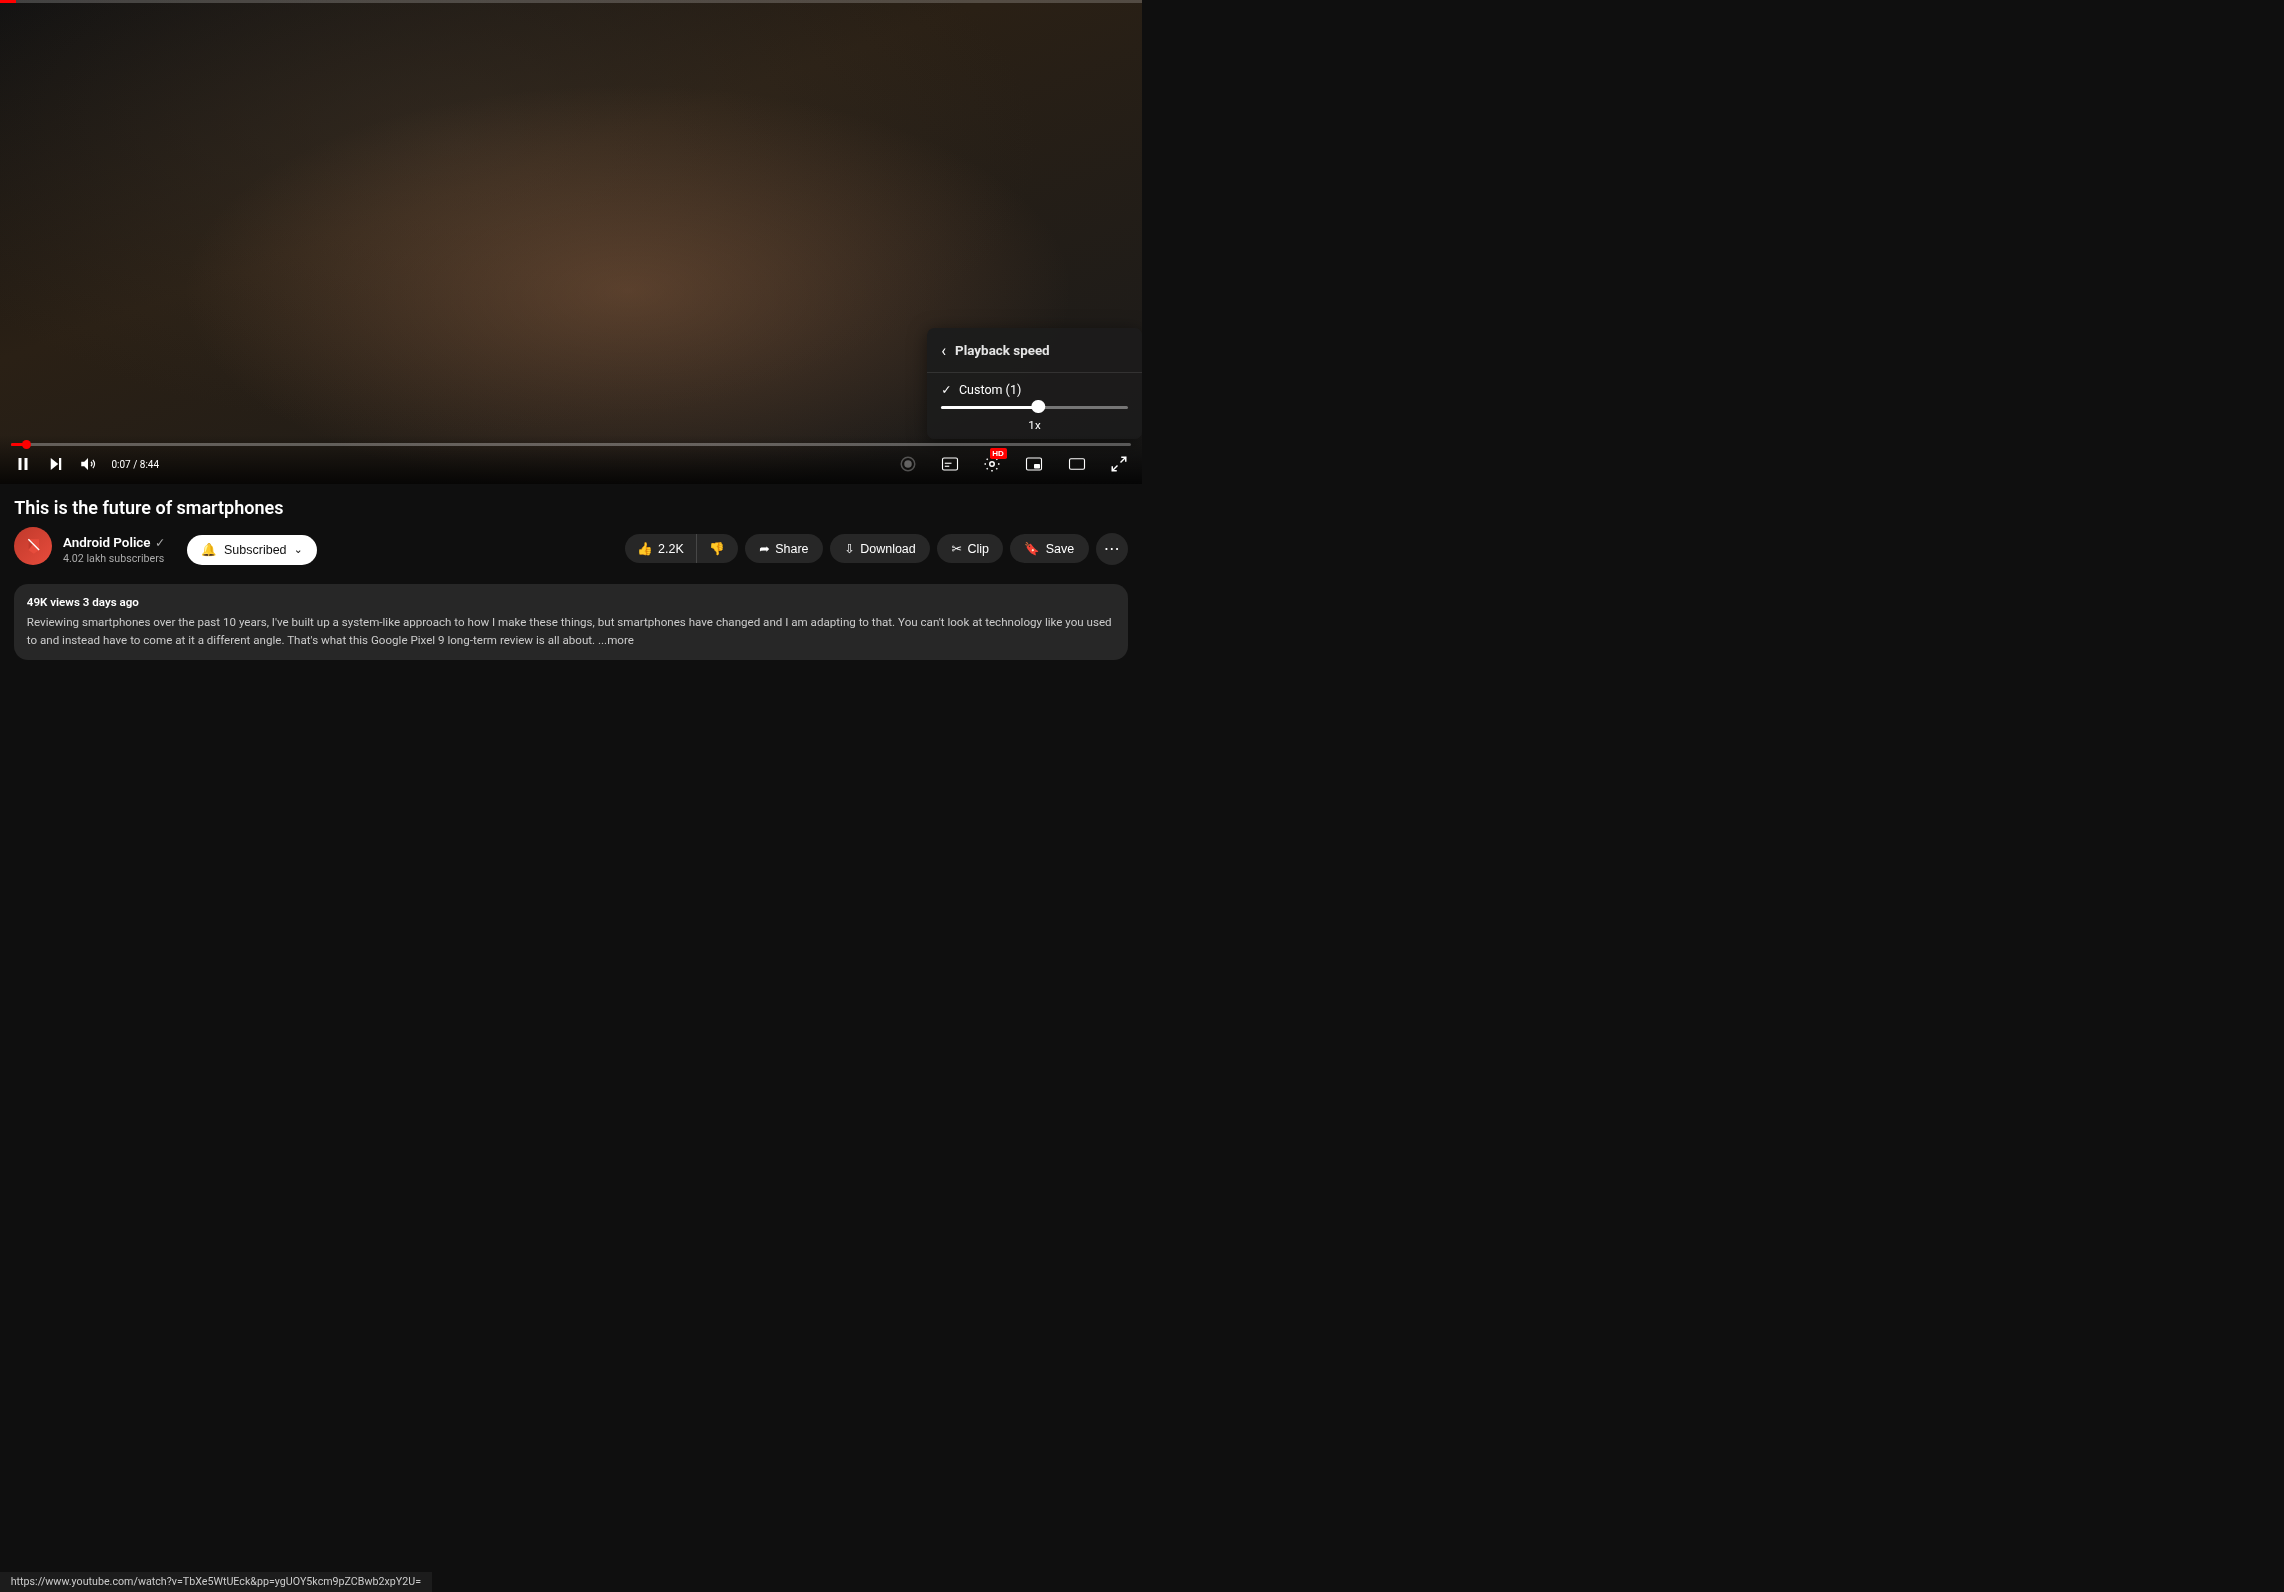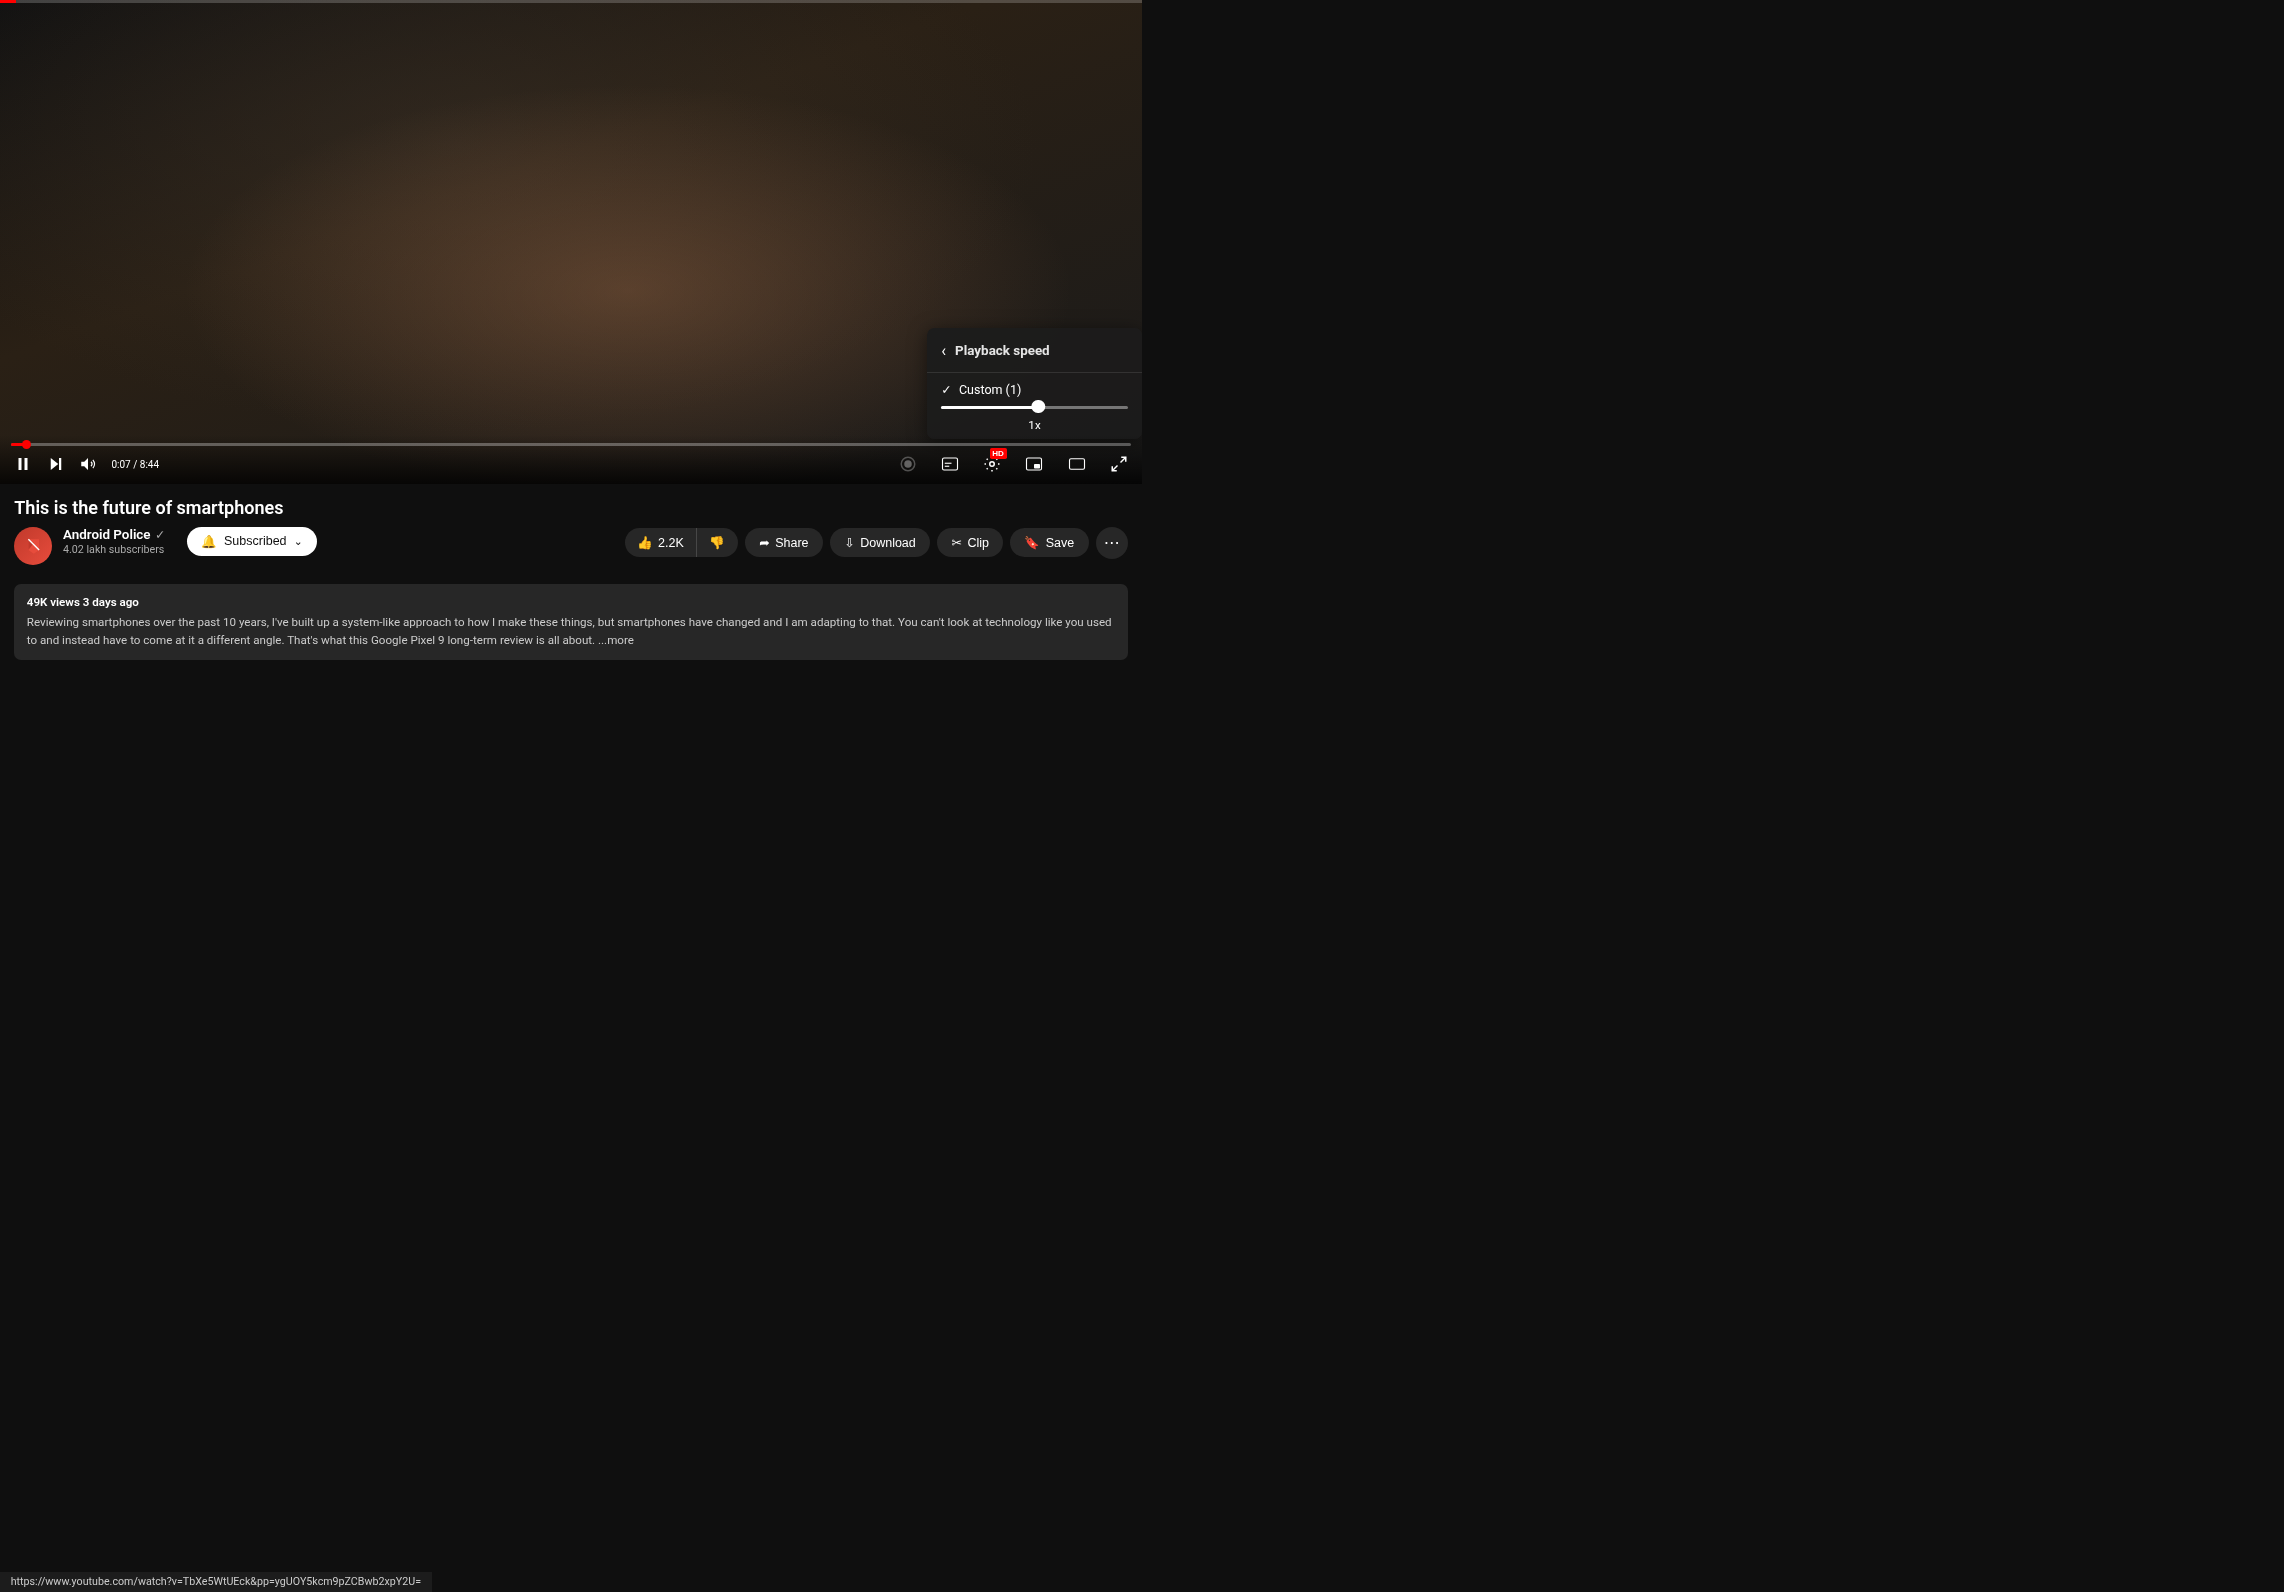--- a/index.html
+++ b/index.html
@@ -240,21 +240,21 @@
     
     .video-title {
       padding: 12.5px 0 9px;
       font-size: 18px;
       font-weight: 600;
       color: #fff;
     }
 
     .channel-row {
       display: flex;
-      align-items: flex-start;
+      align-items: flex-end;
       gap: 10.7px;
       padding-bottom: 12.5px;
     }
 
     .channel-avatar {
       width: 38px;
       height: 38px;
       border-radius: 50%;
       background: linear-gradient(135deg, #c0392b, #e74c3c);
       display: flex;
@@ -377,21 +377,21 @@
       height: 32px;
       font-size: 16px;
       cursor: pointer;
       display: flex;
       align-items: center;
       justify-content: center;
     }
 
     .video-description {
       background: #272727;
-      border-radius: 7px;
+      border-radius: 14px;
       padding: 10.7px 12.5px;
       margin-top: 7.2px;
     }
 
     .desc-meta {
       font-size: 11.6px;
       font-weight: 600;
       color: #fff;
       margin-bottom: 5.4px;
     }

